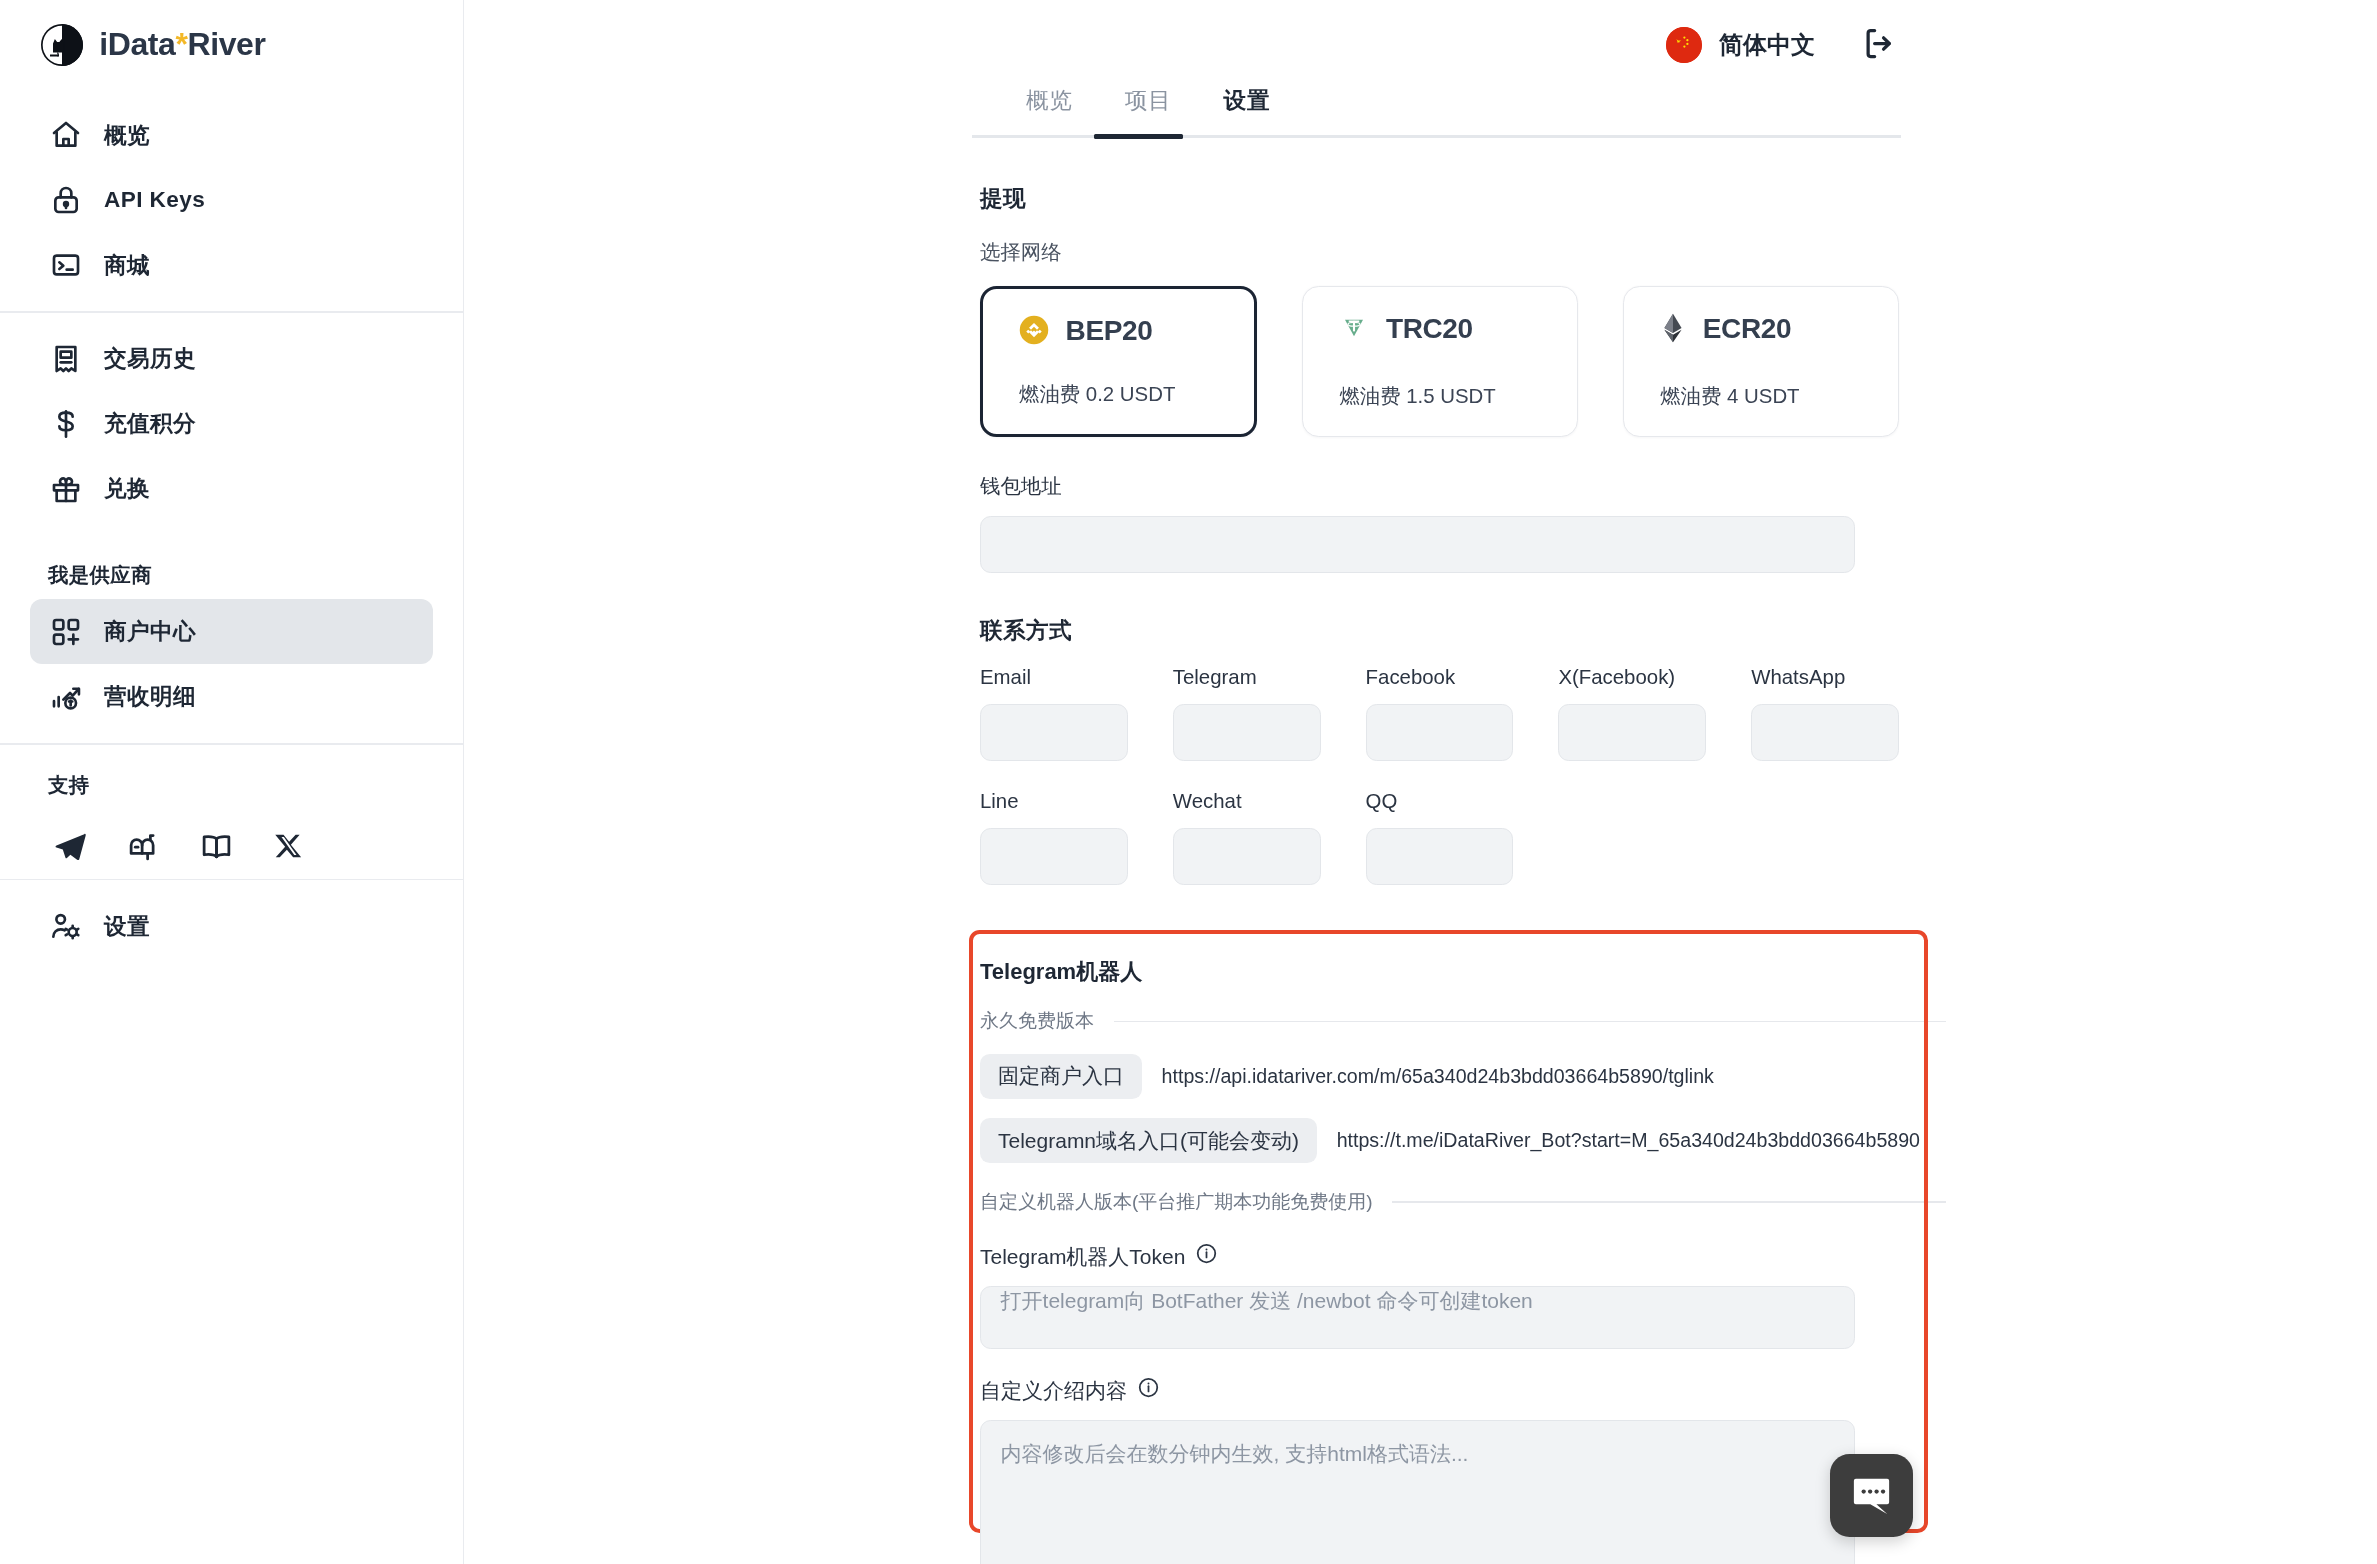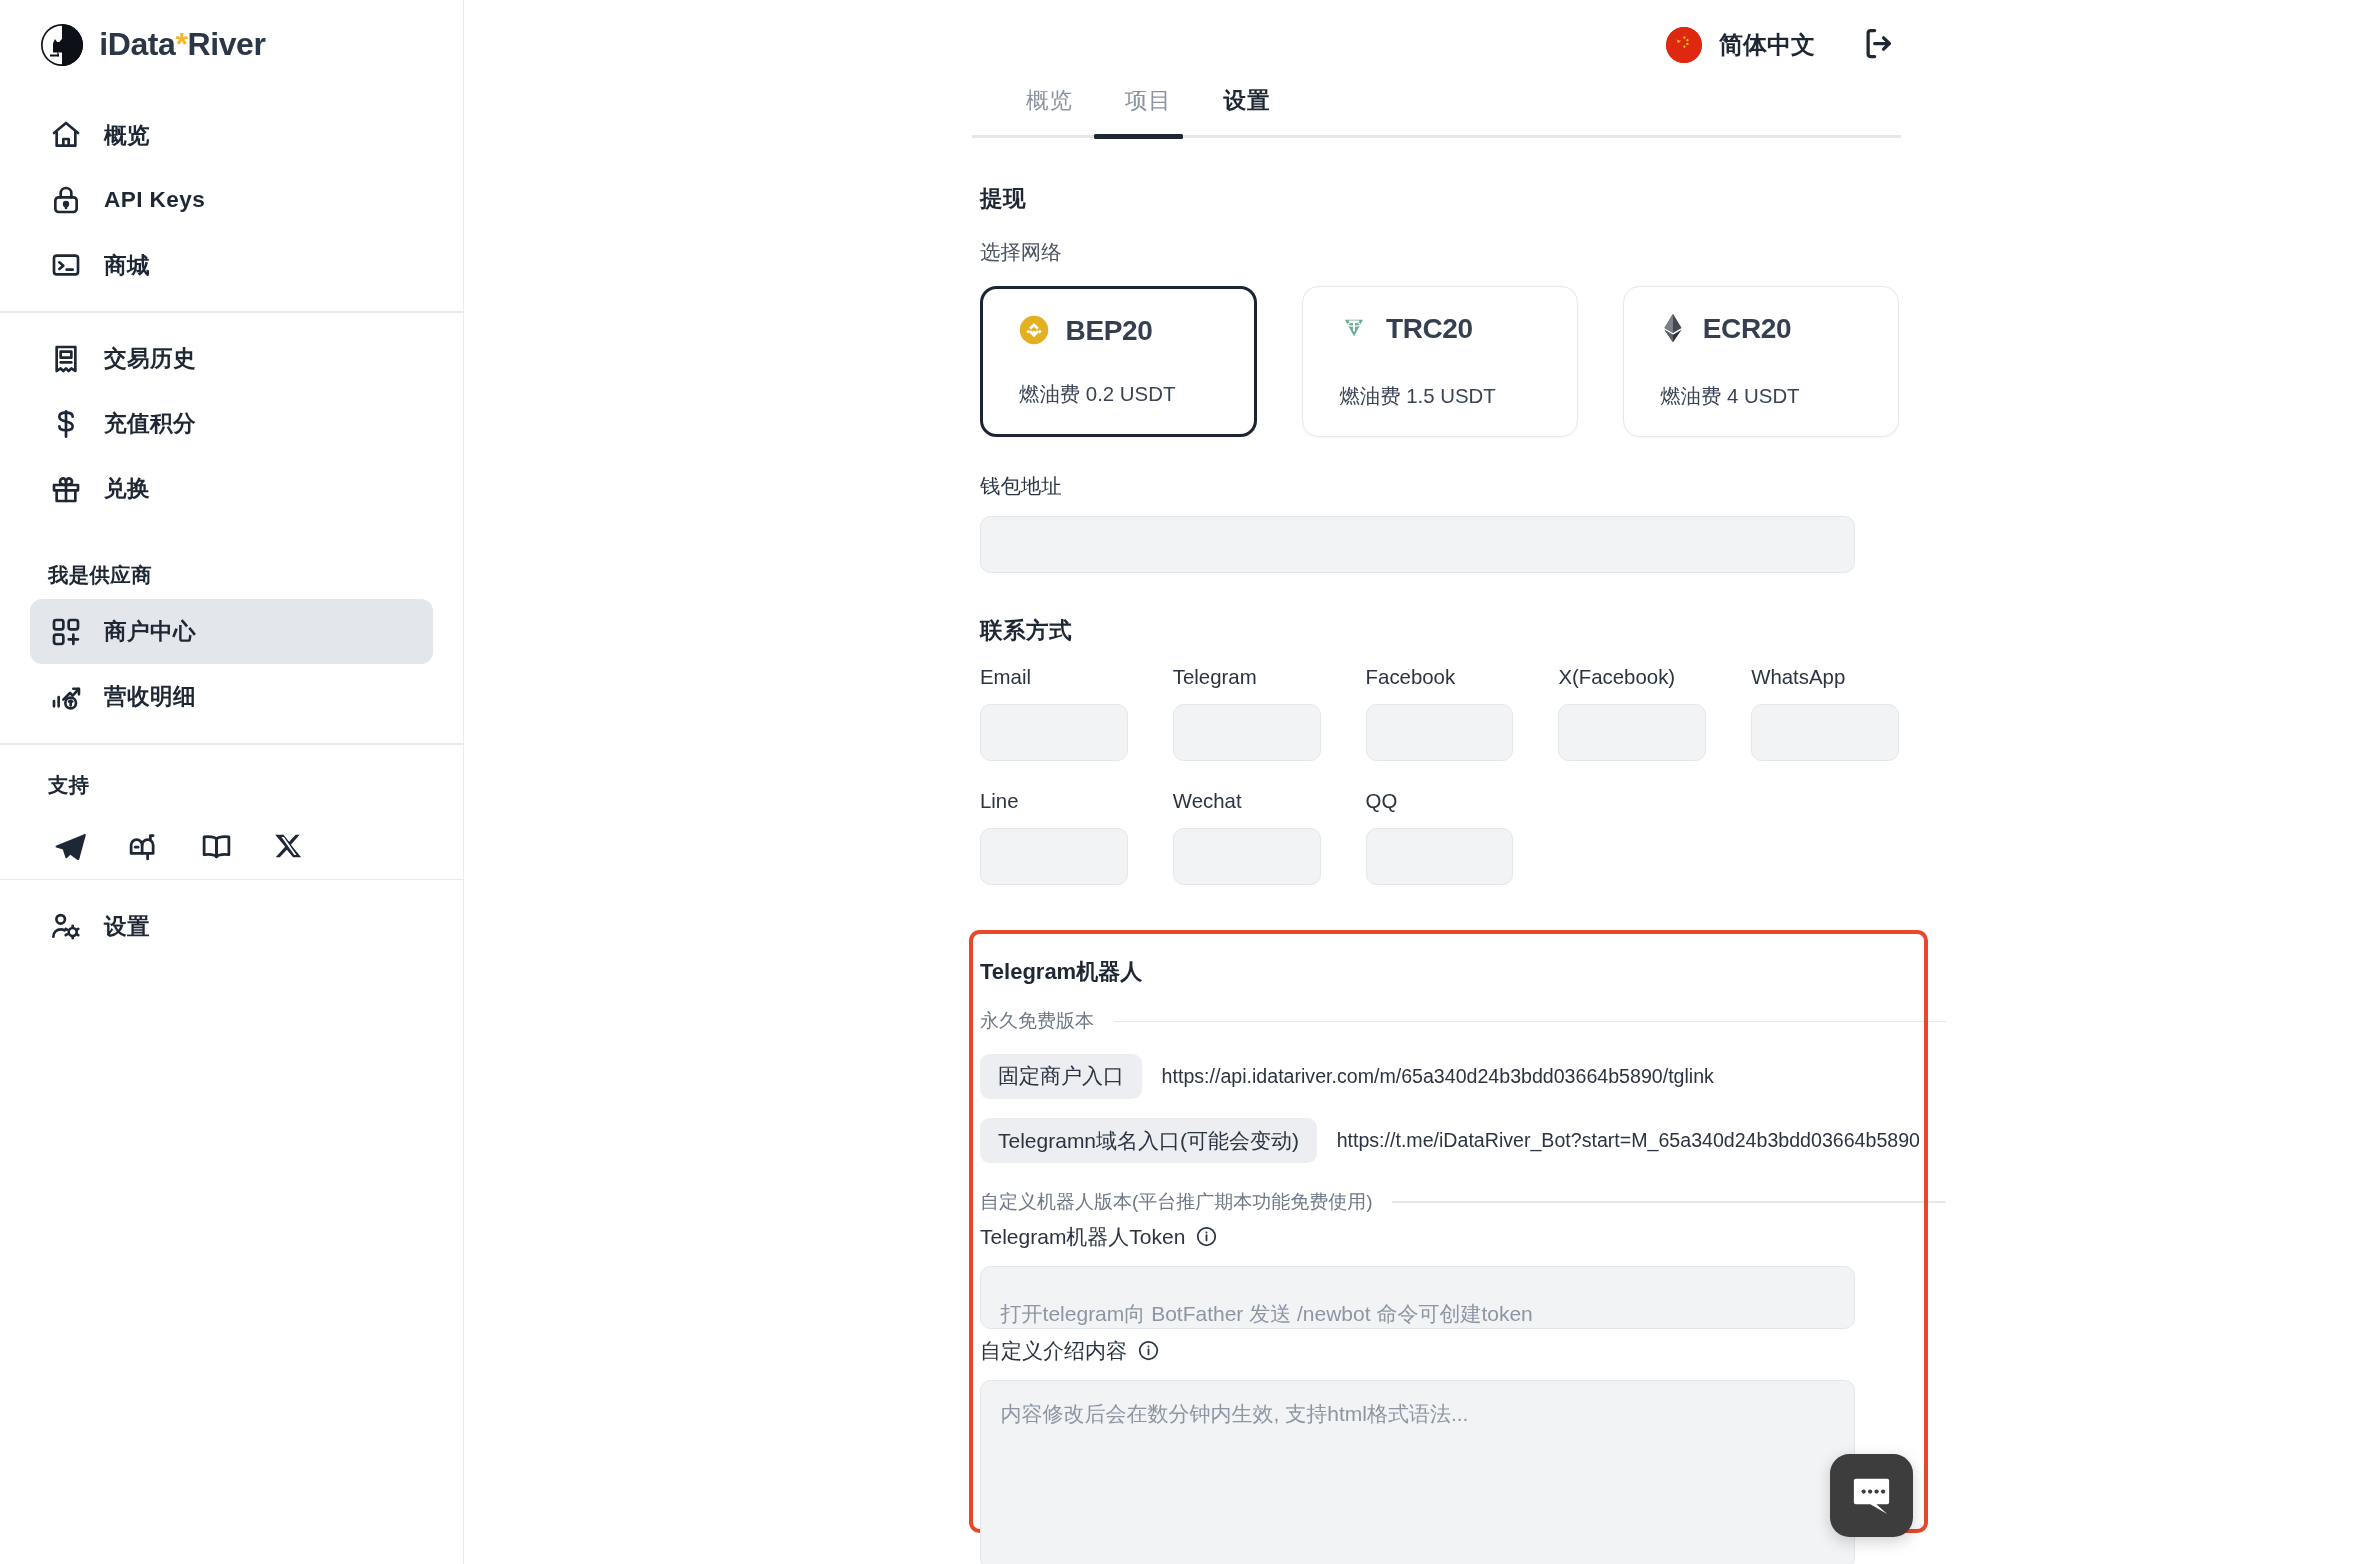--- a/index.html
+++ b/index.html
@@ -96,26 +96,26 @@
   .divider-line .dl-text { font-size:19px; color:#6f7886; white-space:nowrap; }
   .divider-line .dl-rule { flex:1; height:1.5px; background:#e6e8ec; }
 
   .link-row { display:flex; align-items:center; gap:19.6px; margin-top:19.6px; }
   .chip {
     background:#eceef1; border-radius:9.8px; padding:8.3px 18px;
     font-size:21px; color:#2b3442; white-space:nowrap;
   }
   .link-url { font-size:19.6px; color:#2b3442; white-space:nowrap; }
 
-  .tok-label { display:flex; align-items:center; gap:10.6px; font-size:21px; color:#2b3442; margin-top:8px;}
+  .tok-label { display:flex; align-items:flex-start; gap:10.6px; font-size:21px; color:#2b3442; margin-top:28px;}
   .info-ico { width:21px; height:21px; flex:0 0 21px; }
   .tok-input {
     width:875px; height:63px; background:#f1f3f5;
     border:1.5px solid #e3e6ea; border-radius:10.6px;
-    display:flex; align-items:flex-end; padding:0 19.6px;
+    display:flex; align-items:flex-start; padding:0 19.6px;
     font-size:21px; color:#8d96a3; margin-top:15px;
   }
   .ta-box {
     width:875px; height:189px; background:#f1f3f5;
     border:1.5px solid #e3e6ea; border-radius:10.6px;
     padding:19.6px; font-size:21px; color:#8d96a3; margin-top:15px;
     position:relative;
   }
 
   

